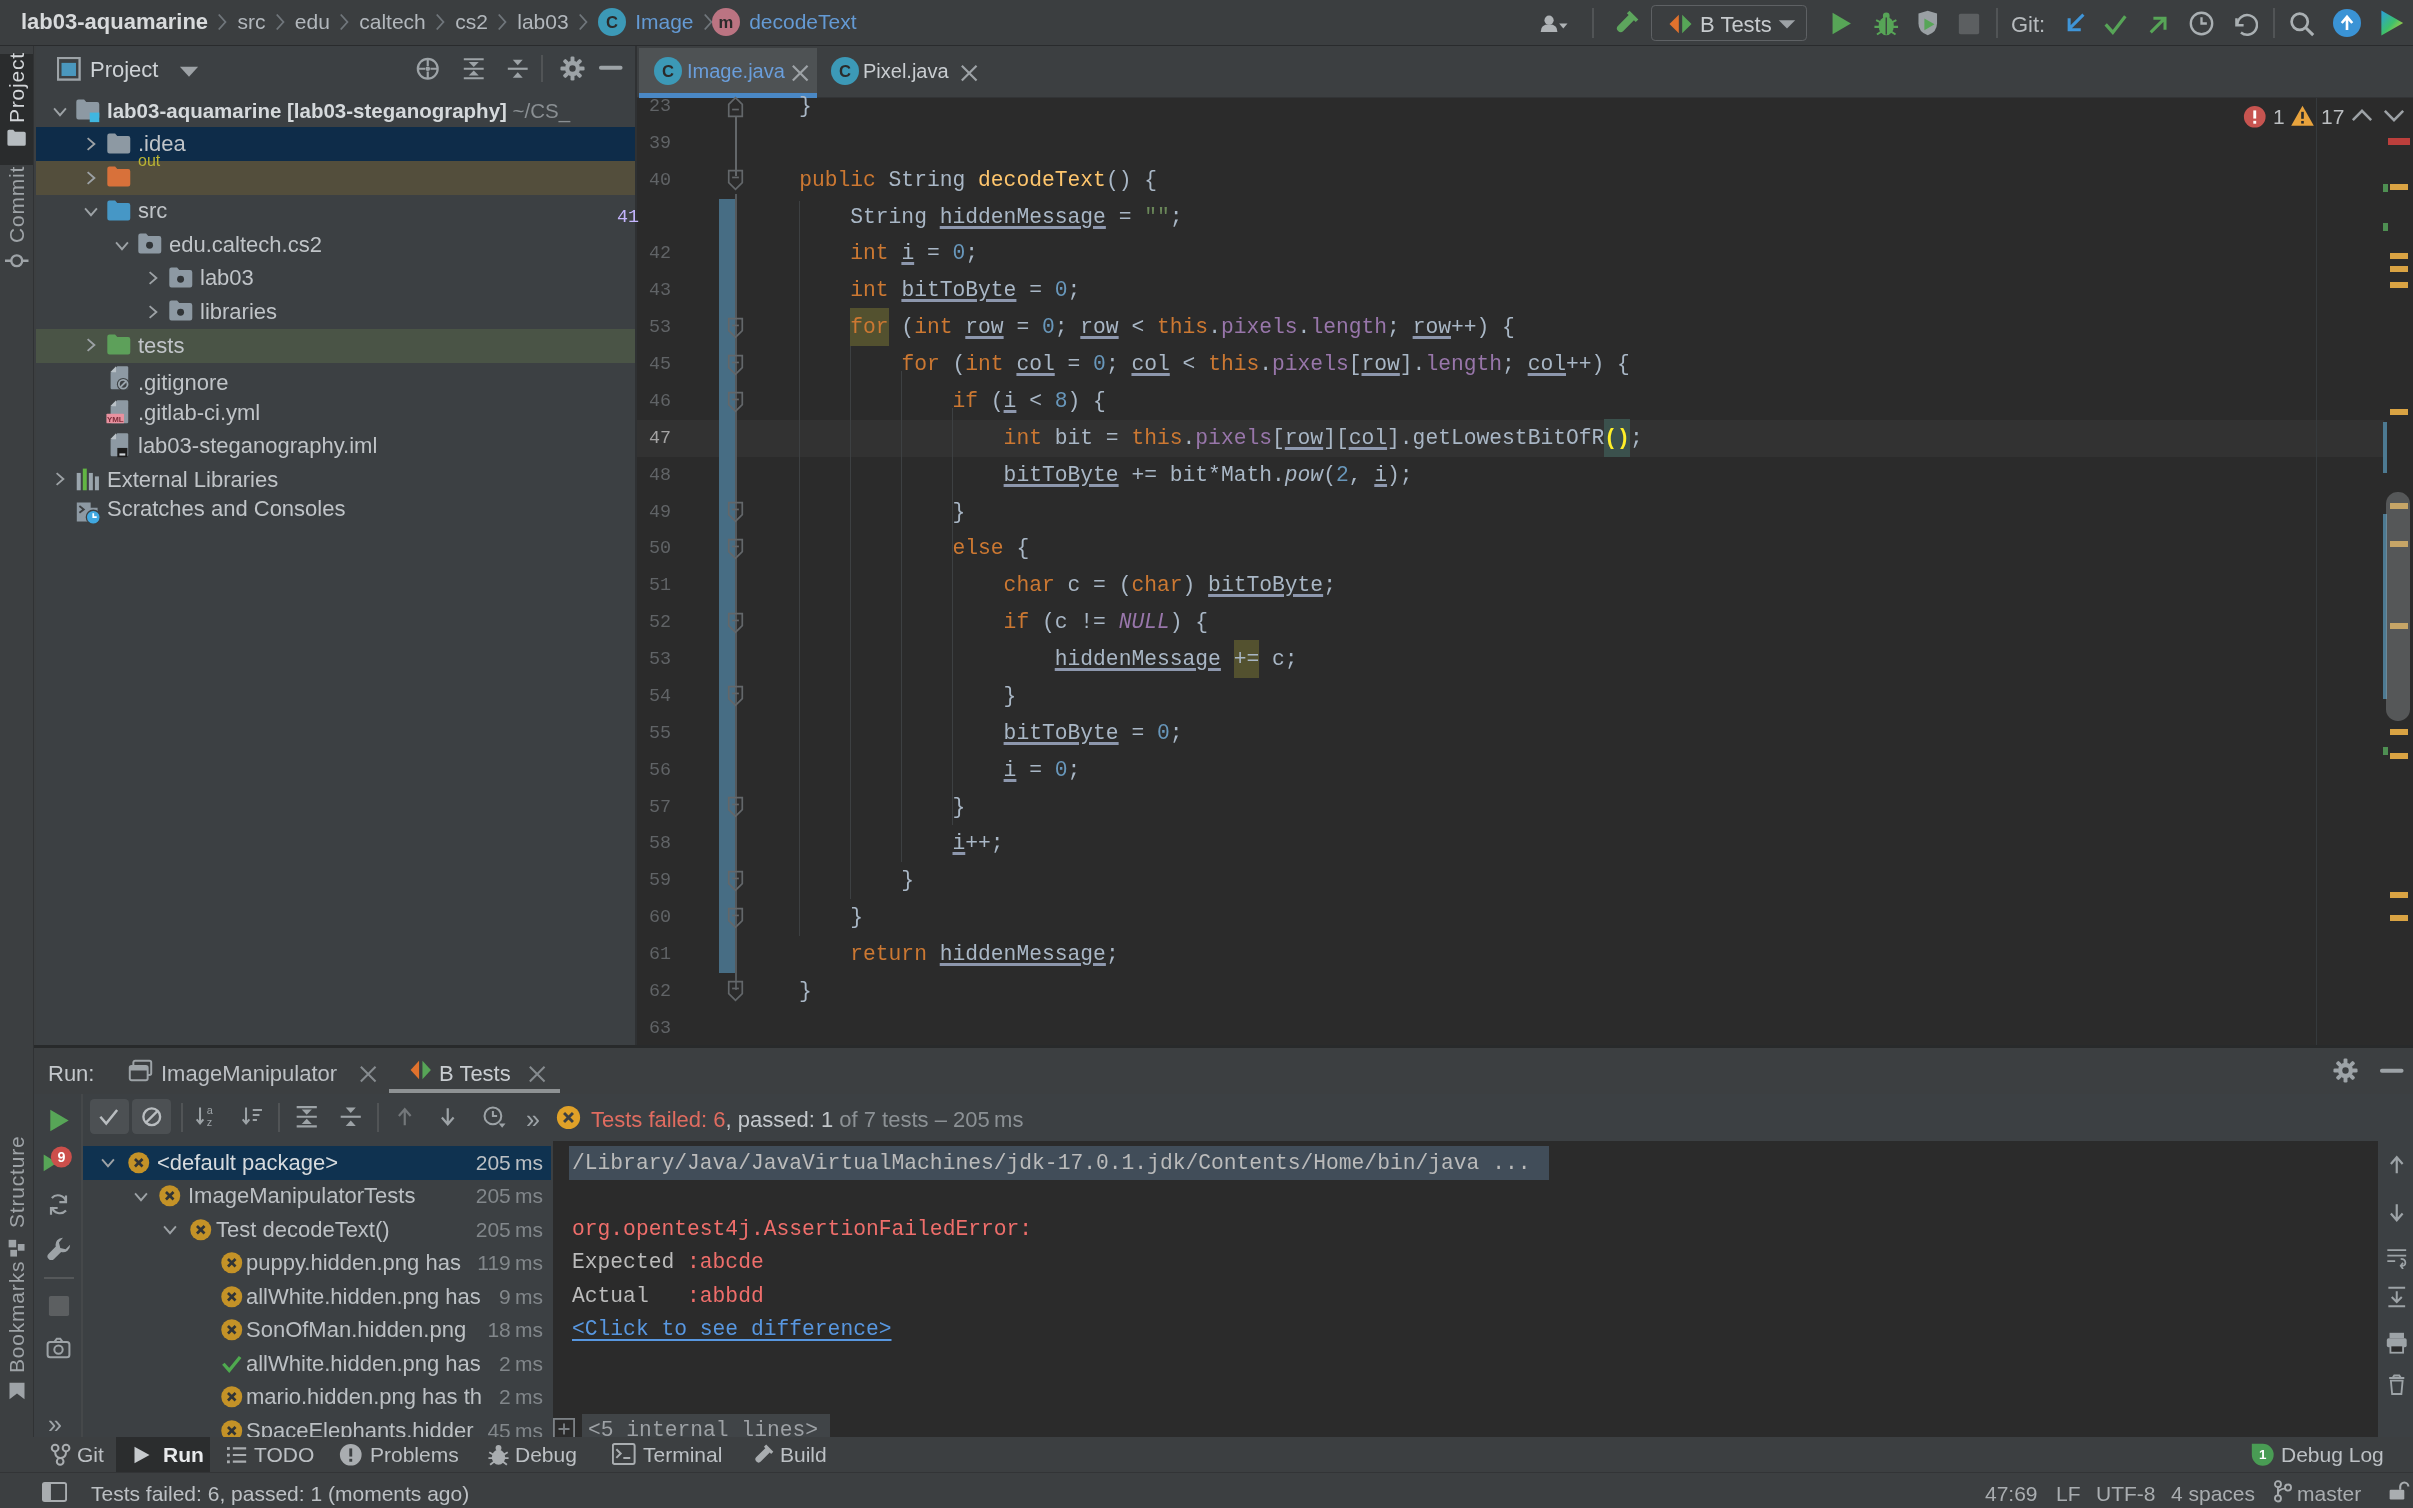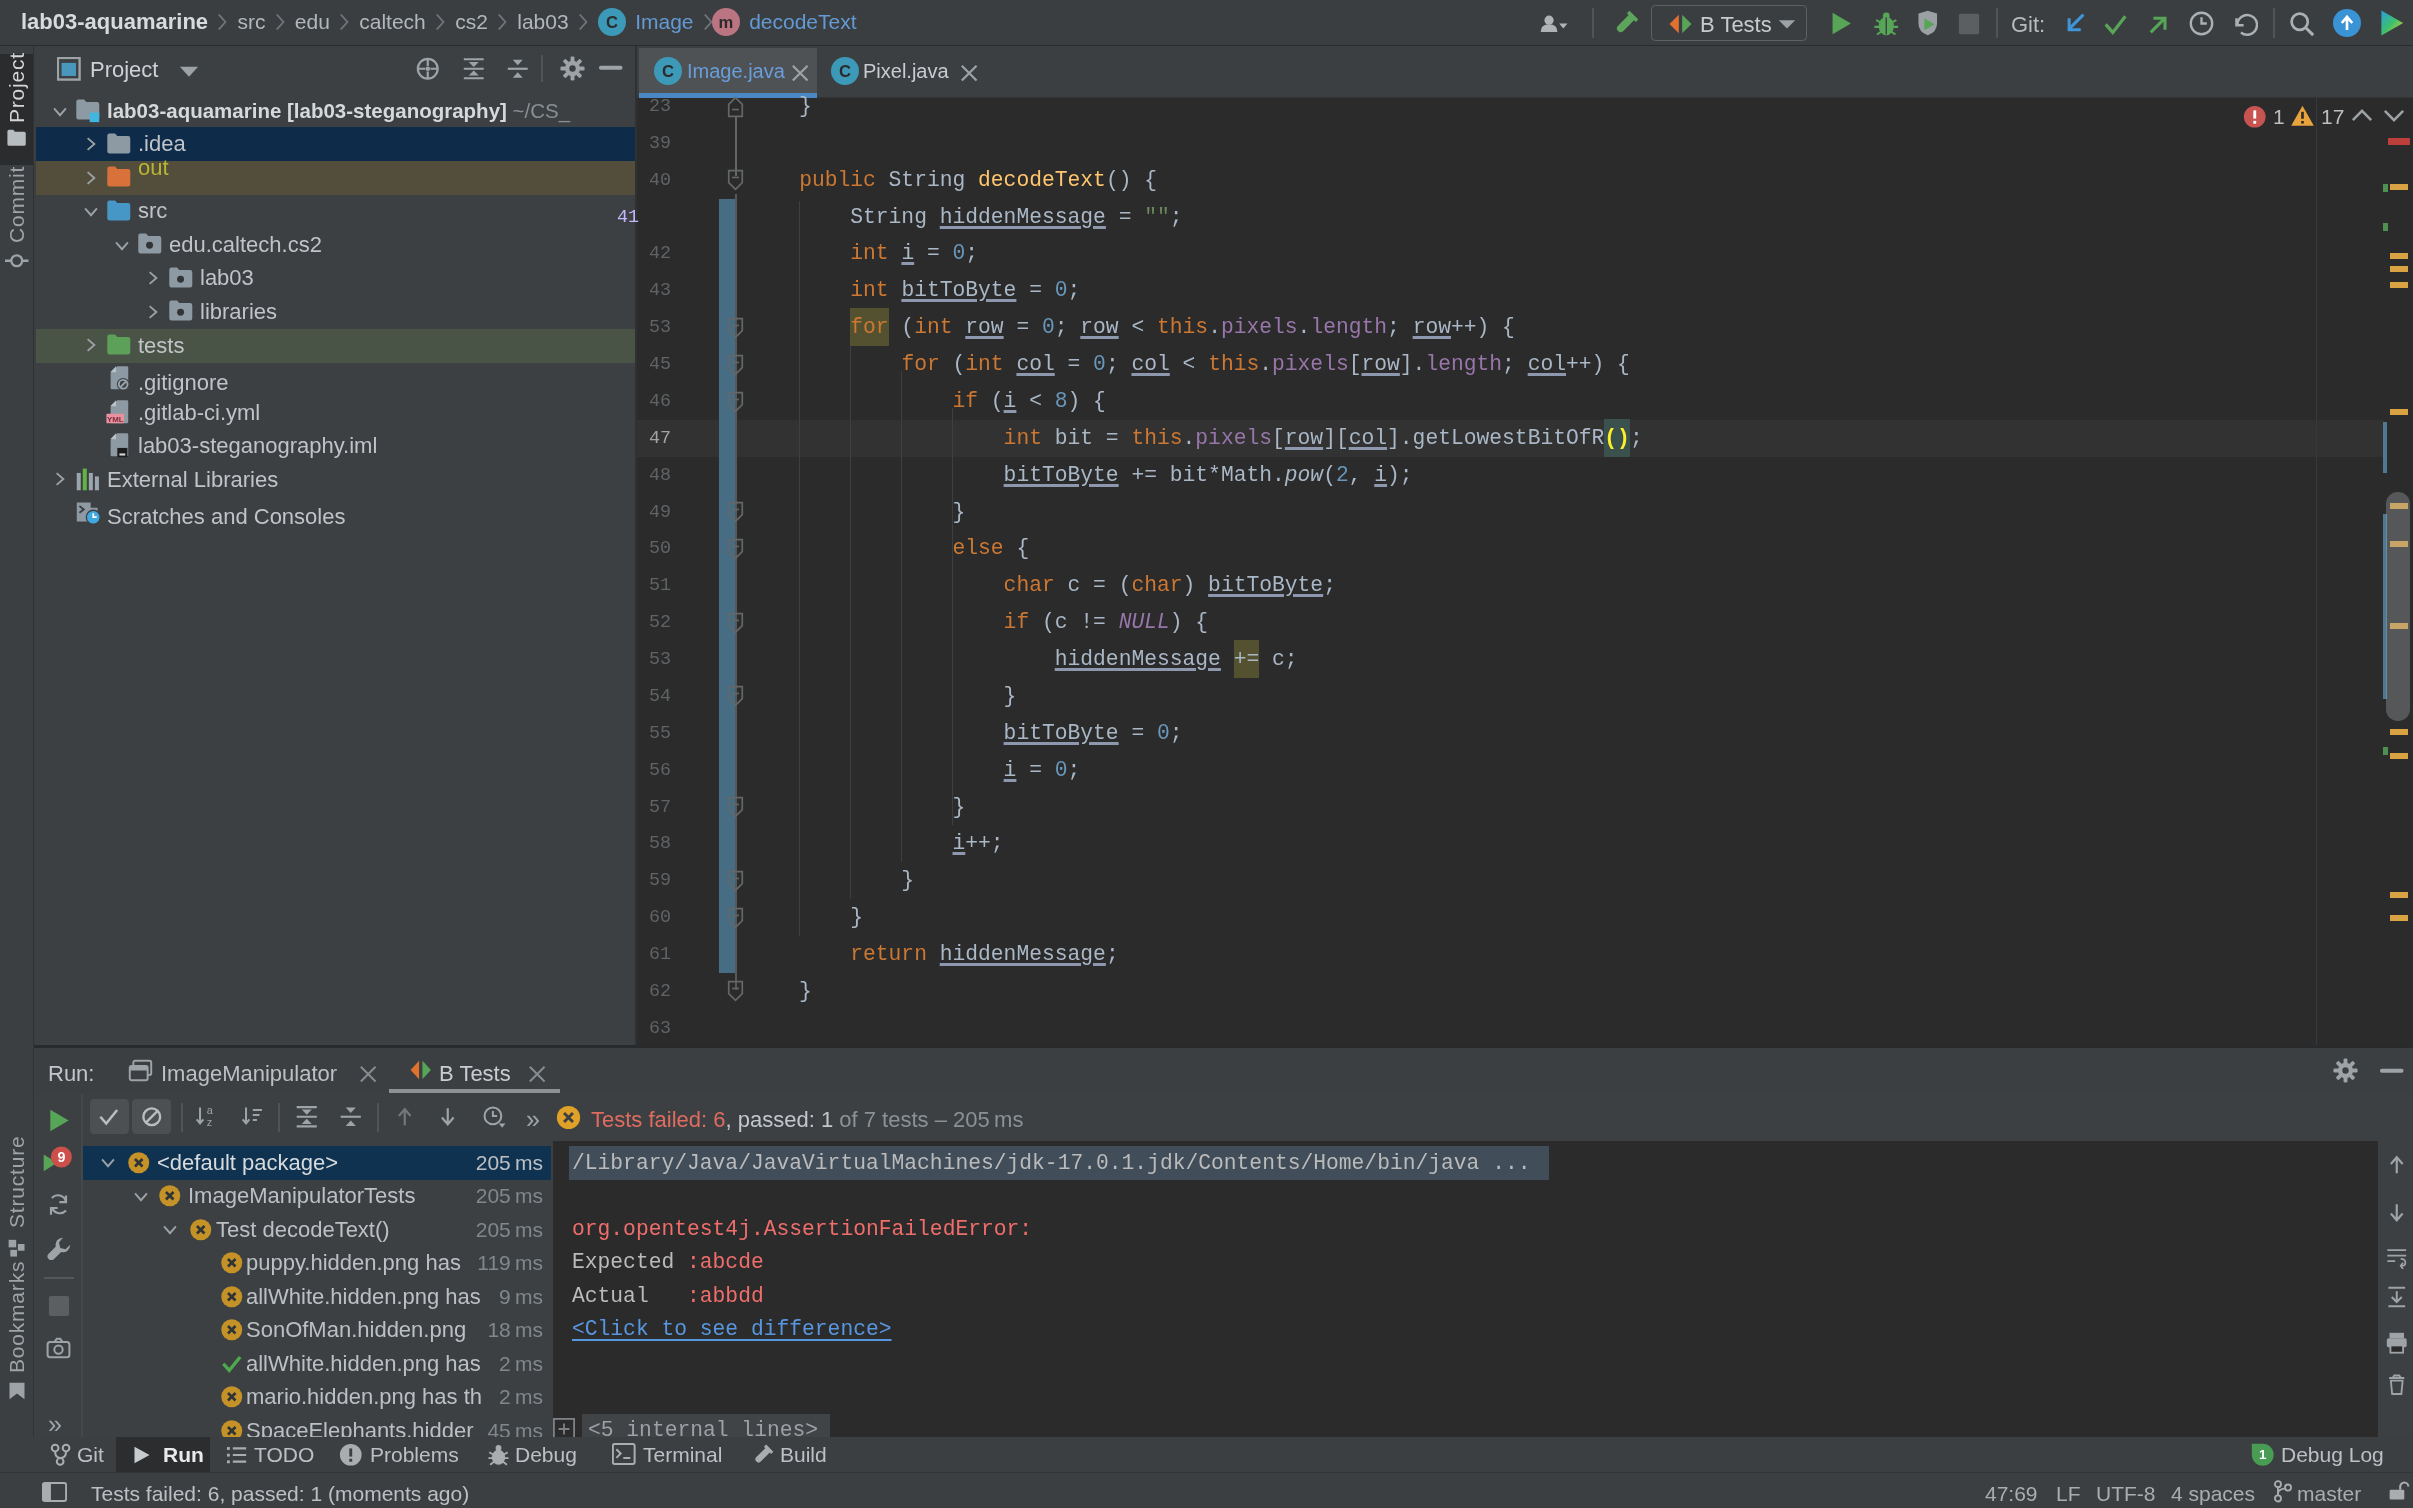--- a/index.html
+++ b/index.html
@@ -218,21 +218,21 @@
 <div class="r" style="left:138px;top:127px;height:34px;display:flex;align-items:center;font-size:22px;white-space:nowrap">
     <span style="color:#c0c4c8">.idea</span>
   </div>
 <div class="r" style="left:36px;top:161px;width:599px;height:34px;background:#534e3c"></div>
 <svg class="r" style="left:80px;top:167px" width="22" height="22" viewBox="0 0 26 26">
     <path d="M9 6 l8 7 -8 7" stroke="#9da2a6" stroke-width="2.2" fill="none"></path>
   </svg>
 <svg class="r" style="left:106px;top:164px" width="26" height="26" viewBox="0 0 30 30">
     <path d="M1.5 5.5 q0-2.5 2.5-2.5 h6.5 l2.5 2.8 h12.5 q2.5 0 2.5 2.5 v15.2 q0 2.5-2.5 2.5 h-21.5 q-2.5 0-2.5-2.5 z" fill="#d8713a"></path>
   </svg>
-<div class="r" style="left:138px;top:151px;height:34px;display:flex;align-items:center;font-size:22px;white-space:nowrap">
+<div class="r" style="left:138px;top:144px;height:34px;display:flex;align-items:center;font-size:16px;white-space:nowrap">
     <span style="color:#b9b434">out</span>
   </div>
 <svg class="r" style="left:80px;top:200px" width="22" height="22" viewBox="0 0 26 26">
     <path d="M6 10 l7 8 7-8" stroke="#9da2a6" stroke-width="2.2" fill="none"></path>
   </svg>
 <svg class="r" style="left:106px;top:198px" width="26" height="26" viewBox="0 0 30 30">
     <path d="M1.5 5.5 q0-2.5 2.5-2.5 h6.5 l2.5 2.8 h12.5 q2.5 0 2.5 2.5 v15.2 q0 2.5-2.5 2.5 h-21.5 q-2.5 0-2.5-2.5 z" fill="#4697c6"></path>
   </svg>
 <div class="r" style="left:138px;top:194px;height:34px;display:flex;align-items:center;font-size:22px;white-space:nowrap">
     <span style="color:#c0c4c8">src</span>
@@ -316,21 +316,21 @@
   </svg>
 <div class="r" style="left:107px;top:463px;height:34px;display:flex;align-items:center;font-size:22px;white-space:nowrap">
     <span style="color:#c0c4c8">External Libraries</span>
   </div>
 <svg class="r" style="left:75px;top:499px" width="27" height="26" viewBox="0 0 31 30">
     <path d="M2 4 h16 v6 h8 v16 h-24 z" fill="#8d99a3"></path>
     <path d="M5 8 l5 4 -5 4" stroke="#3c3f41" stroke-width="2.2" fill="none"></path>
     <circle cx="21" cy="21" r="8" fill="#40a8e0" stroke="#3c3f41" stroke-width="1.5"></circle>
     <path d="M21 16.5 v4.5 h4" stroke="#fff" stroke-width="2" fill="none"></path>
   </svg>
-<div class="r" style="left:107px;top:496px;height:34px;display:flex;align-items:flex-end;font-size:22px;white-space:nowrap">
+<div class="r" style="left:107px;top:496px;height:34px;display:flex;align-items:flex-start;font-size:22px;white-space:nowrap">
     <span style="color:#c0c4c8">Scratches and Consoles</span>
   </div>
 <div class="r" style="left:635px;top:46px;width:1.7px;height:999px;background:#2f3133"></div>
 <div class="r" style="left:637px;top:46px;width:1777px;height:52px;background:#3c3f41;border-bottom:1.7px solid #323436"></div>
 <div class="r" style="left:639px;top:48px;width:178px;height:45px;background:#4e5254"></div>
 <div class="r" style="left:639px;top:93px;width:178px;height:5px;background:#4a88c5"></div>
 <svg class="r" style="left:654px;top:57px" width="28" height="28" viewBox="0 0 32 32">
     <circle cx="16" cy="16" r="16" fill="#3c99b7"></circle>
     <text x="16" y="23" font-size="19" font-weight="bold" fill="#2b2b2b" text-anchor="middle" font-family="Liberation Sans">C</text>
   </svg>

